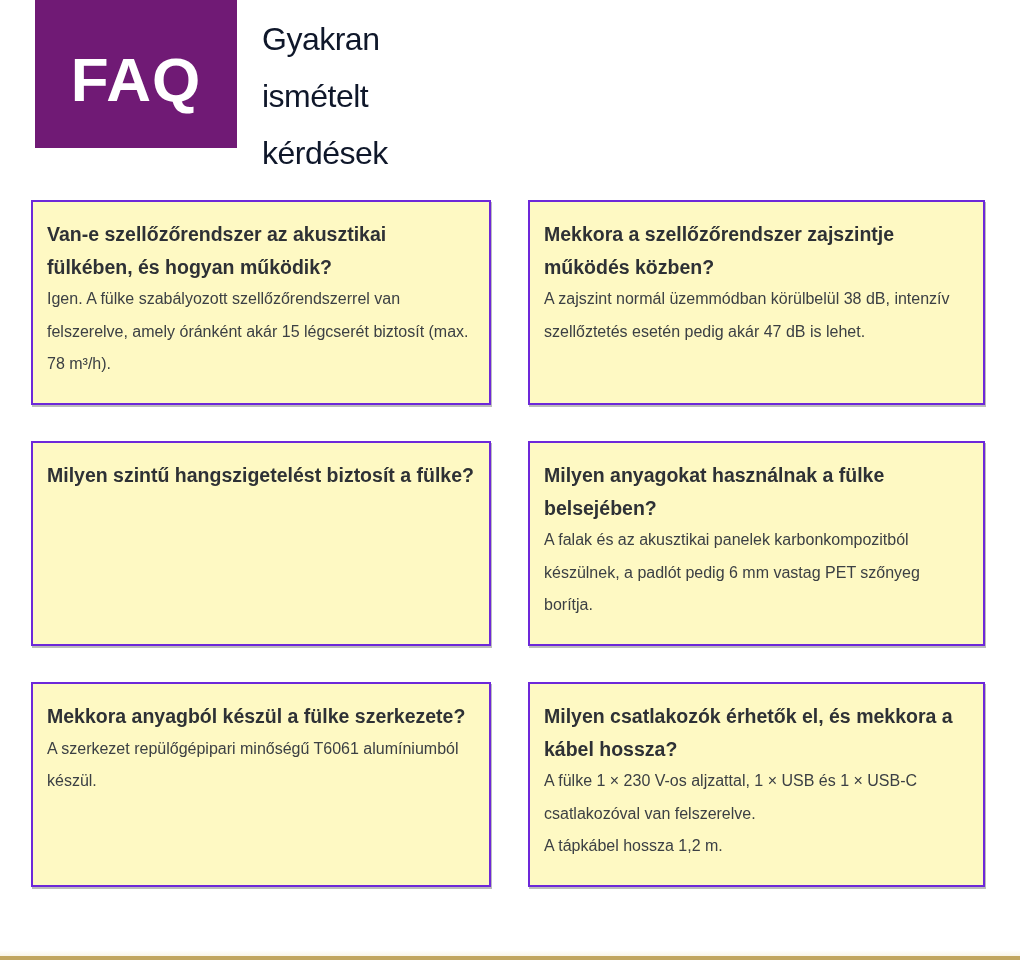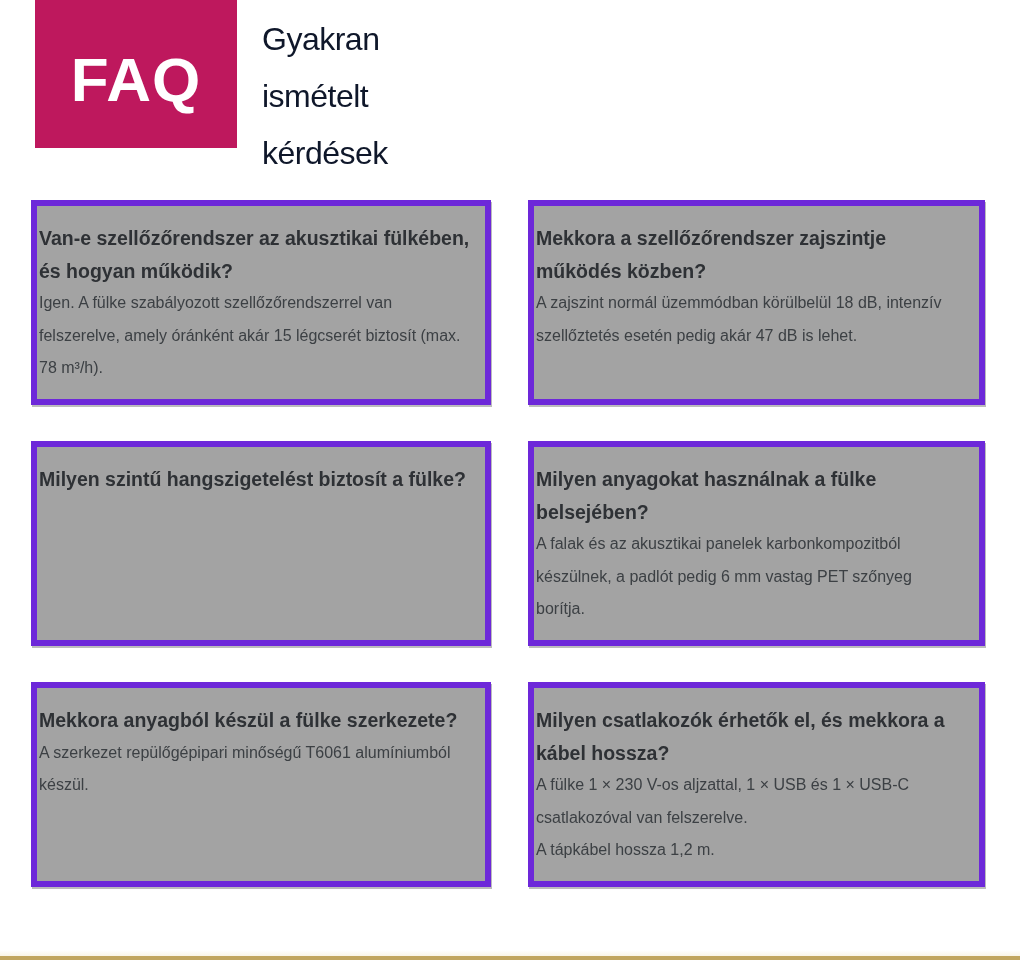--- a/index.html
+++ b/index.html
@@ -15,21 +15,21 @@
     overflow: hidden;
   }
 
   
   .faq-badge {
     position: absolute;
     left: 35px;
     top: 0;
     width: 202px;
     height: 148px;
-    background: #be185d;
+    background: #701a75;
     display: flex;
     align-items: center;
     justify-content: center;
     padding-top: 12px;
     box-sizing: border-box;
   }
   .faq-badge span {
     color: #ffffff;
     font-size: 62px;
     font-weight: 700;
@@ -54,24 +54,24 @@
     left: 31px;
     top: 200px;
     display: grid;
     grid-template-columns: 460px 457px;
     column-gap: 37px;
     row-gap: 36px;
     grid-auto-rows: 205px;
   }
   .card {
     box-sizing: border-box;
-    background: #a3a3a3;
-    border: 6px solid #6d28d9;
+    background: #fef9c3;
+    border: 2px solid #6d28d9;
     box-shadow: 1px 2px 0 0 #bcbcbc;
-    padding: 16px 14px 12px 2px;
+    padding: 16px 14px 12px 14px;
     overflow: hidden;
   }
   .card .question {
     margin: 0;
     font-size: 19.5px;
     font-weight: 700;
     line-height: 32.5px;
     color: #2e3135;
   }
   .card .answer {
@@ -115,21 +115,21 @@
   </h1>
 </header>
 
 <main class="cards">
   <section class="card">
     <p class="question">Van-e szellőzőrendszer az akusztikai fülkében, és hogyan működik?</p>
     <p class="answer">Igen. A fülke szabályozott szellőzőrendszerrel van felszerelve, amely óránként akár 15 légcserét biztosít (max. 78 m³/h).</p>
   </section>
   <section class="card">
     <p class="question">Mekkora a szellőzőrendszer zajszintje működés közben?</p>
-    <p class="answer">A zajszint normál üzemmódban körülbelül 18 dB, intenzív szellőztetés esetén pedig akár 47 dB is lehet.</p>
+    <p class="answer">A zajszint normál üzemmódban körülbelül 38 dB, intenzív szellőztetés esetén pedig akár 47 dB is lehet.</p>
   </section>
   <section class="card">
     <p class="question">Milyen szintű hangszigetelést biztosít a fülke?</p>
   </section>
   <section class="card">
     <p class="question">Milyen anyagokat használnak a fülke belsejében?</p>
     <p class="answer">A falak és az akusztikai panelek karbonkompozitból készülnek, a padlót pedig 6 mm vastag PET szőnyeg borítja.</p>
   </section>
   <section class="card">
     <p class="question">Mekkora anyagból készül a fülke szerkezete?</p>

